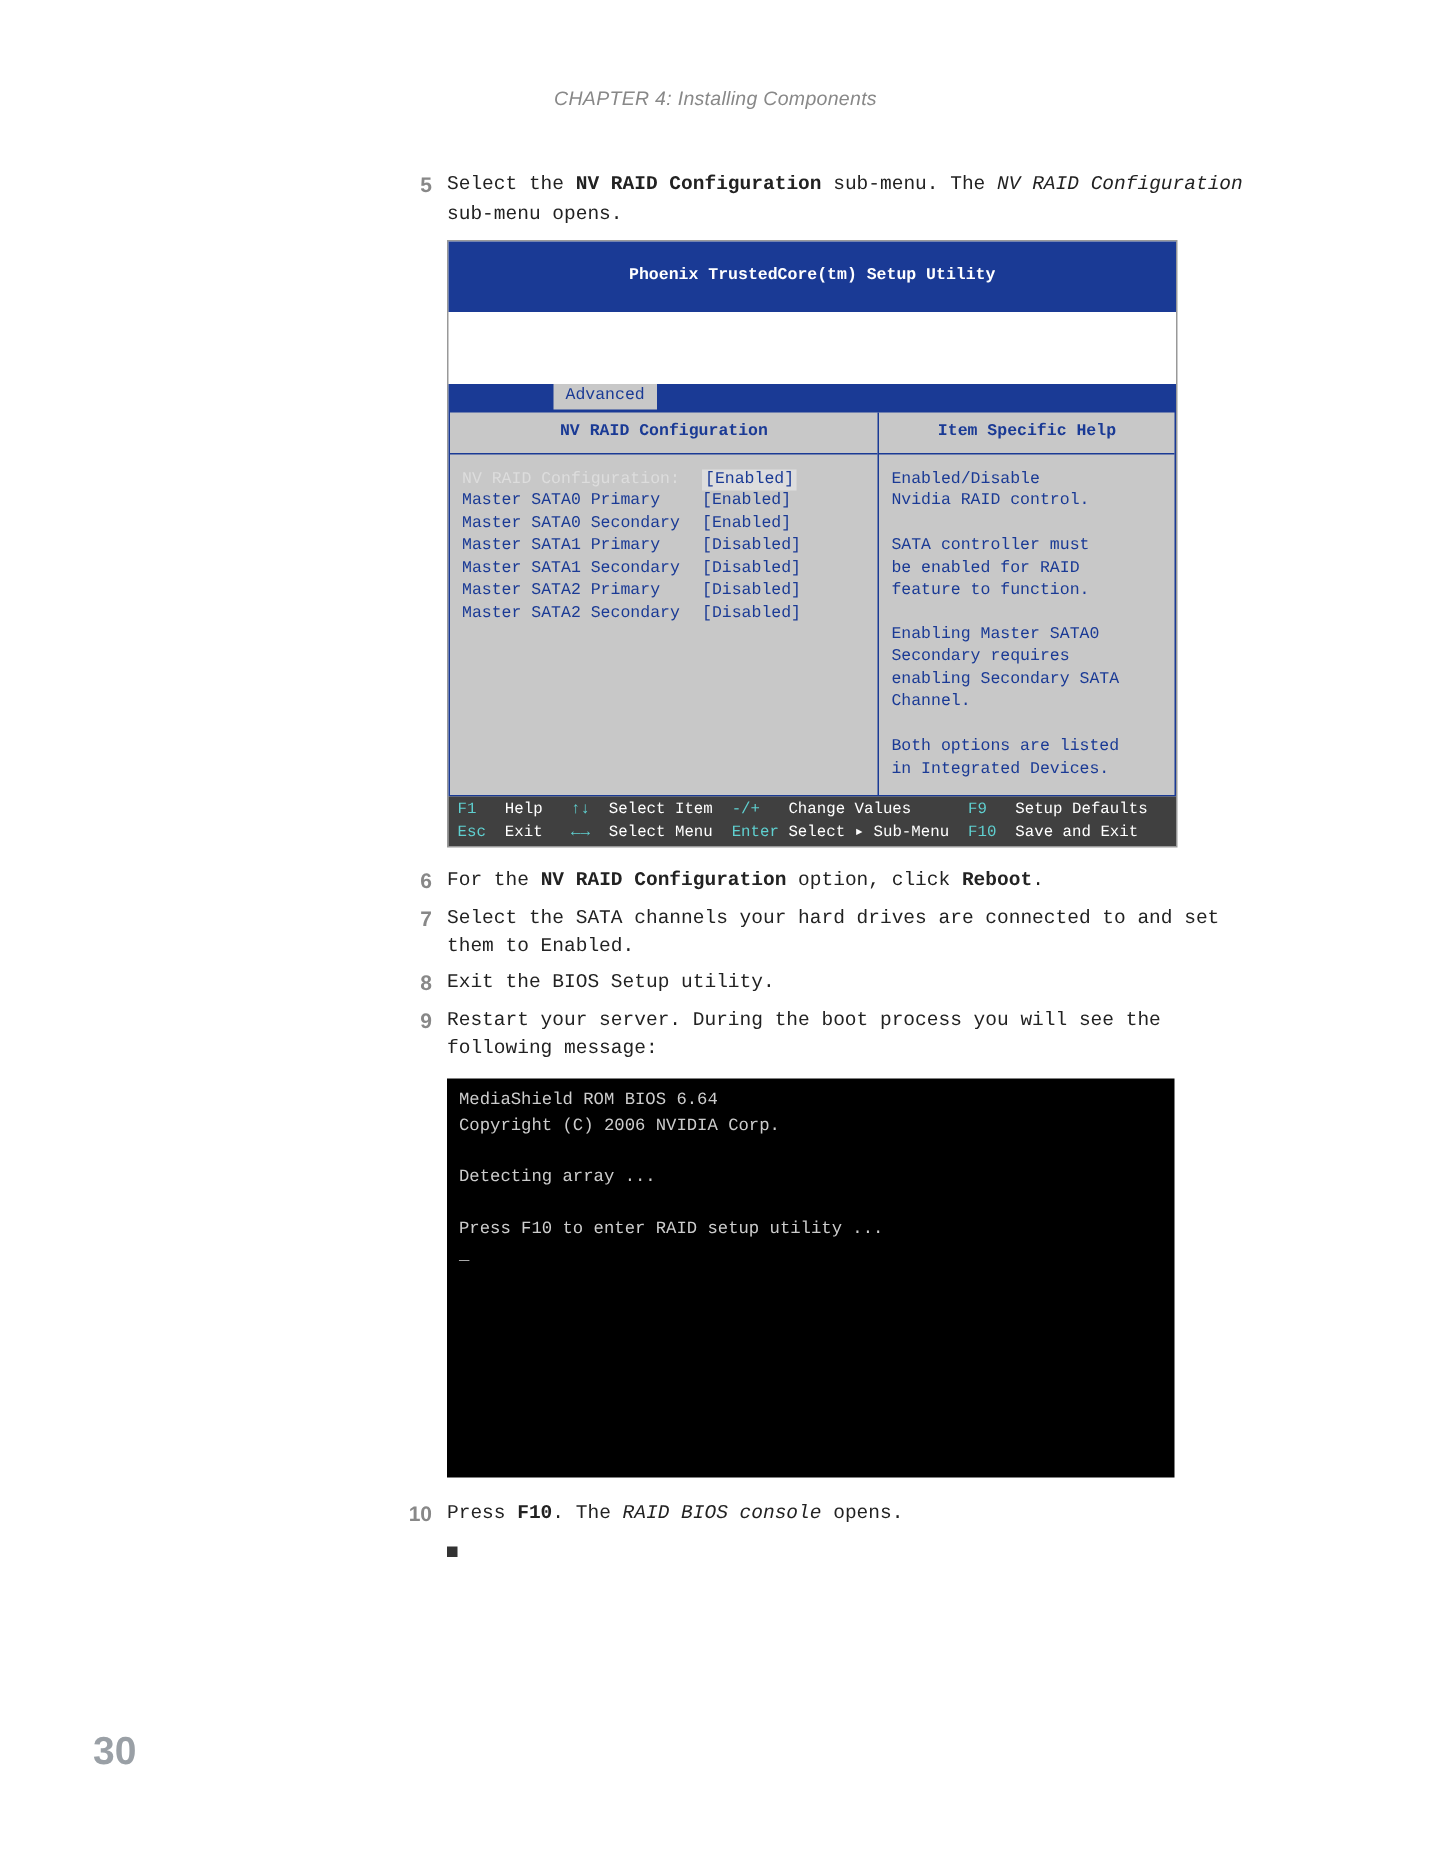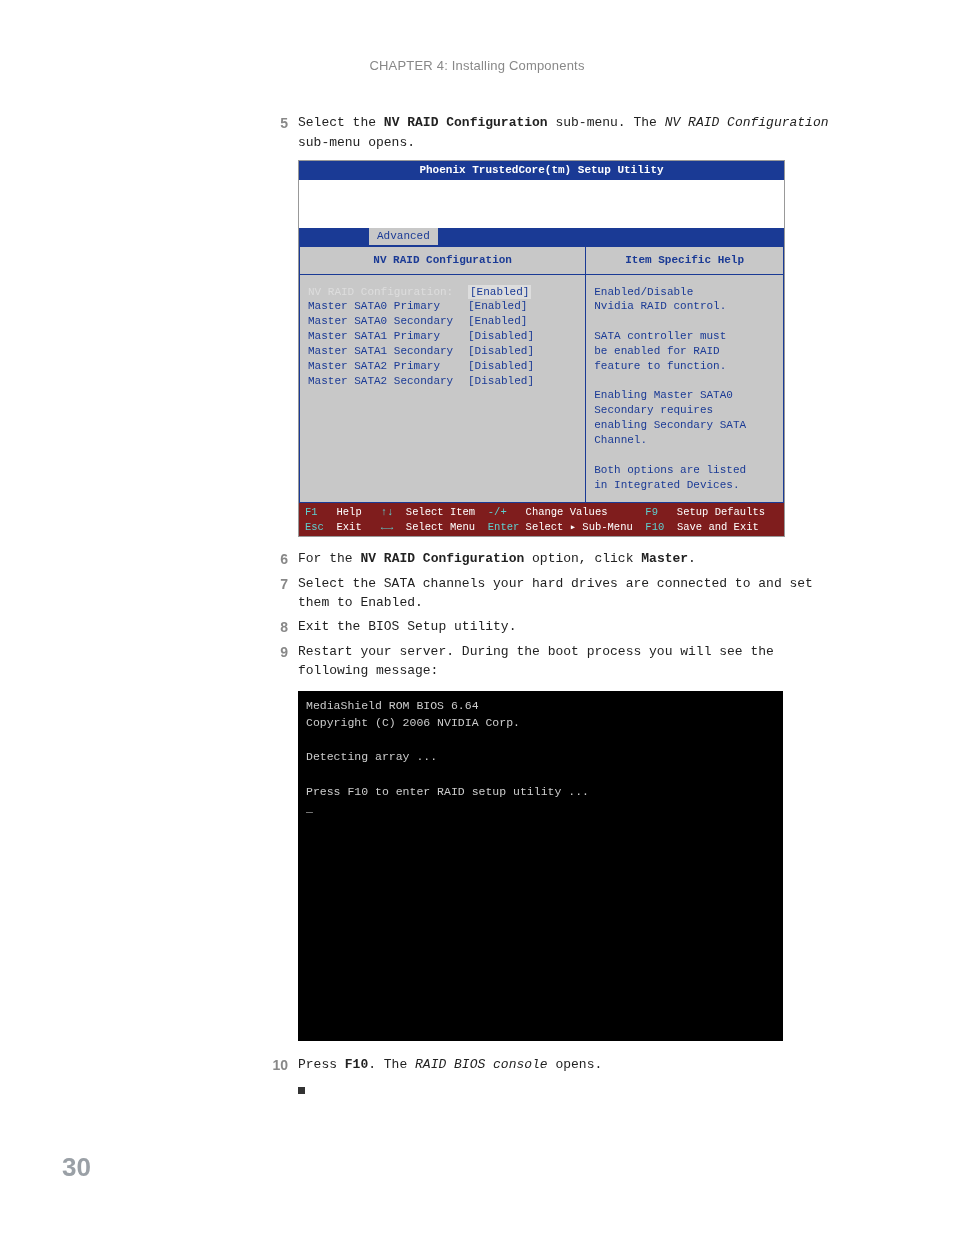--- a/index.html
+++ b/index.html
@@ -11,20 +11,21 @@
     height: 1235px;
     position: relative;
     color: #222;
   }
   .chapter-header {
     text-align: center;
     font-size: 13px;
     color: #888;
     padding-top: 58px;
     letter-spacing: 0.2px;
+    font-style: italic;
   }
   .content {
     margin-left: 260px;
     margin-right: 110px;
     margin-top: 40px;
     font-size: 13px;
     line-height: 1.5;
   }
   .step {
     display: flex;
@@ -50,21 +51,21 @@
     margin: 8px 0 12px 38px;
     border: 1px solid #999;
     font-family: "Courier New", monospace;
     font-size: 11px;
     line-height: 1.35;
   }
   .bios-title {
     background: #1a3a95;
     color: #fff;
     text-align: center;
-    padding: 2px 0;
+    padding: 16px 0;
     font-weight: bold;
   }
   .bios-tab-row {
     background: #1a3a95;
     color: #fff;
     padding: 0 0 1px 70px;
     margin-top: 48px;
   }
   .bios-tab {
     background: #c8c8c8;
@@ -107,32 +108,32 @@
     background: #ddd;
     color: #1a3a95;
     padding: 0 2px;
   }
   .bios-help-text {
     color: #1a3a95;
     padding: 10px 8px;
     white-space: pre-line;
   }
   .bios-footer {
-    background: #7f1d1d;
+    background: #404040;
     color: #fff;
     padding: 2px 6px;
     display: flex;
     flex-wrap: wrap;
     font-size: 10.5px;
   }
   .bios-footer .fcol { white-space: pre; }
   .bios-footer .cyan { color: #5fd0d0; }
   .black-screenshot {
     width: 485px;
-    height: 350px;
+    height: 266px;
     background: #000;
     color: #ccc;
     font-family: "Courier New", monospace;
     font-size: 11.5px;
     margin: 10px 0 14px 38px;
     padding: 6px 8px;
     box-sizing: border-box;
     line-height: 1.5;
     white-space: pre-line;
   }
@@ -229,21 +230,21 @@
     <div class="bios-footer">
       <span class="fcol"><span class="cyan">F1</span>   <span>Help</span>   <span class="cyan">↑↓</span>  <span>Select Item</span>  <span class="cyan">-/+</span>   <span>Change Values</span>      <span class="cyan">F9</span>   <span>Setup Defaults</span></span>
       <span class="fcol"><span class="cyan">Esc</span>  <span>Exit</span>   <span class="cyan">←→</span>  <span>Select Menu</span>  <span class="cyan">Enter</span> <span>Select ▸ Sub-Menu</span>  <span class="cyan">F10</span>  <span>Save and Exit</span></span>
     </div>
   </div>
 
   
   <div class="step">
     <div class="step-num">6</div>
     <div class="step-text">
-      <span>For the </span><span class="bold">NV RAID Configuration</span><span> option, click </span><span class="bold">Master</span><span>.</span>
+      <span>For the </span><span class="bold">NV RAID Configuration</span><span> option, click </span><span class="bold">Reboot</span><span>.</span>
     </div>
   </div>
 
   
   <div class="step">
     <div class="step-num">7</div>
     <div class="step-text">Select the SATA channels your hard drives are connected to and set them to Enabled.</div>
   </div>
 
   

